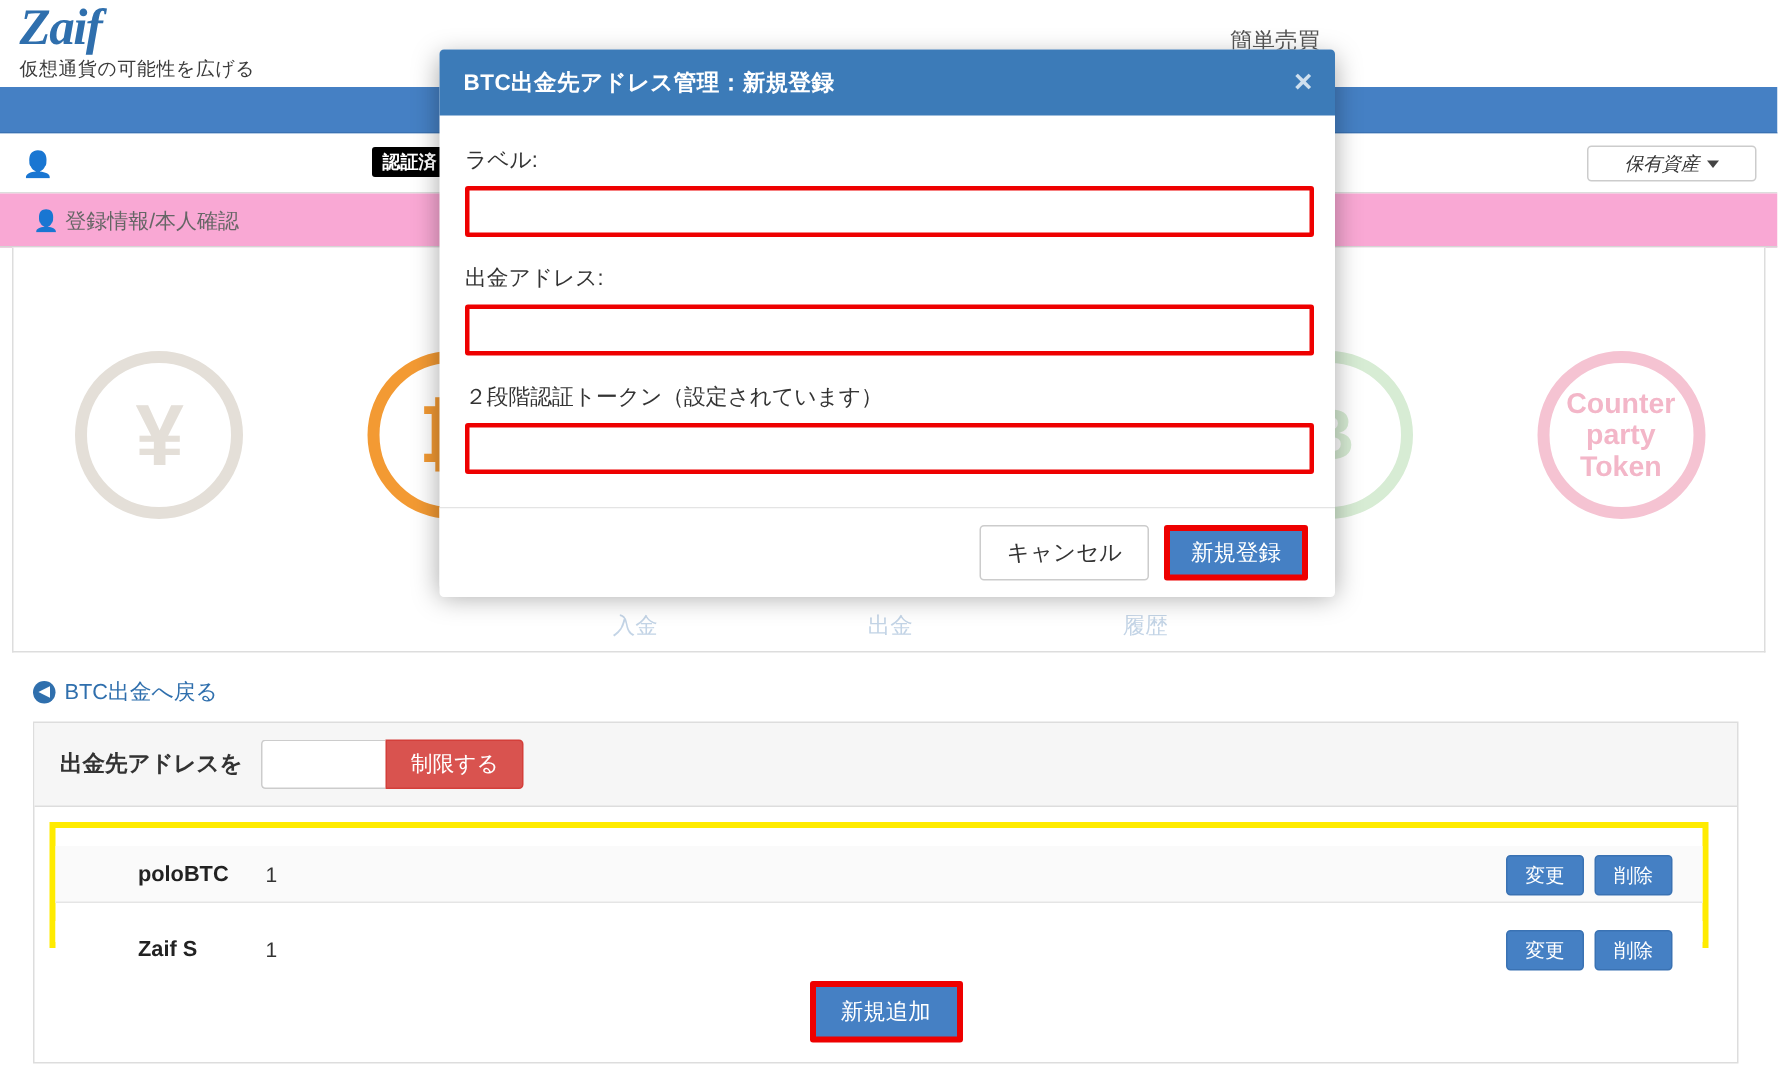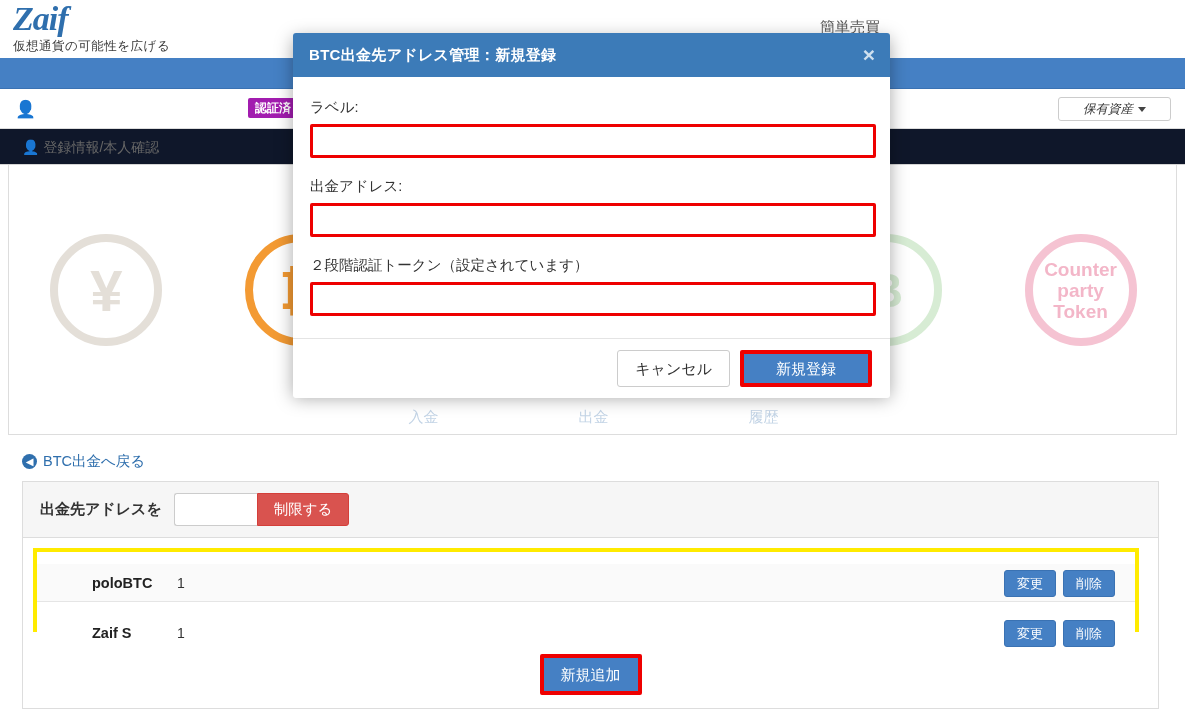--- a/index.html
+++ b/index.html
@@ -84,21 +84,21 @@
     width: 1185px; height: 40px;
     background: #ffffff;
     border-bottom: 1px solid #dddddd;
   }
   .user-icon {
     position: absolute; left: 15px; top: 10px;
     font-size: 17px; color: #333;
   }
   .verified-badge {
     position: absolute; left: 248px; top: 98px;
-    background: #a21caf;
+    background: #000000;
     color: #ffffff;
     font-size: 12px;
     font-weight: bold;
     padding: 3px 7px;
     border-radius: 2px;
     line-height: 14px;
   }
   .userbar-tail {
     position: absolute; left: 866px; top: 99px;
     font-size: 14px; color: #333;
@@ -114,21 +114,21 @@
     line-height: 16px;
     white-space: nowrap;
     font-style: italic;
   }
   .caret { display:inline-block; margin-left:5px; border-left:4px solid transparent; border-right:4px solid transparent; border-top:5px solid #444; vertical-align: middle;}
 
   
   .tabstrip {
     position: absolute; left: 0; top: 129px;
     width: 1185px; height: 36px;
-    background: #0f172a;
+    background: #f9a8d4;
     border-bottom: 1px solid #d5d5d5;
   }
   .tab {
     position: absolute; top: 0;
     height: 36px;
     font-size: 14px;
     padding: 9px 14px;
     line-height: 18px;
     white-space: nowrap;
   }
@@ -352,21 +352,21 @@
     cursor: pointer;
     font-family: "Liberation Sans", sans-serif;
     line-height: 19px;
   }
   .btn-submit {
     background: #4580c4;
     color: #ffffff;
     border: 4px solid #ee0000;
     border-radius: 2px;
     font-size: 15px;
-    padding: 5px 32px;
+    padding: 5px 14px;
     cursor: pointer;
     font-family: "Liberation Sans", sans-serif;
     line-height: 19px;
   }
   .hidden-nav-item {
     position: absolute; left: 820px; top: 18px;
     font-size: 15px; color: #555;
   }
 </style>
 </head>

